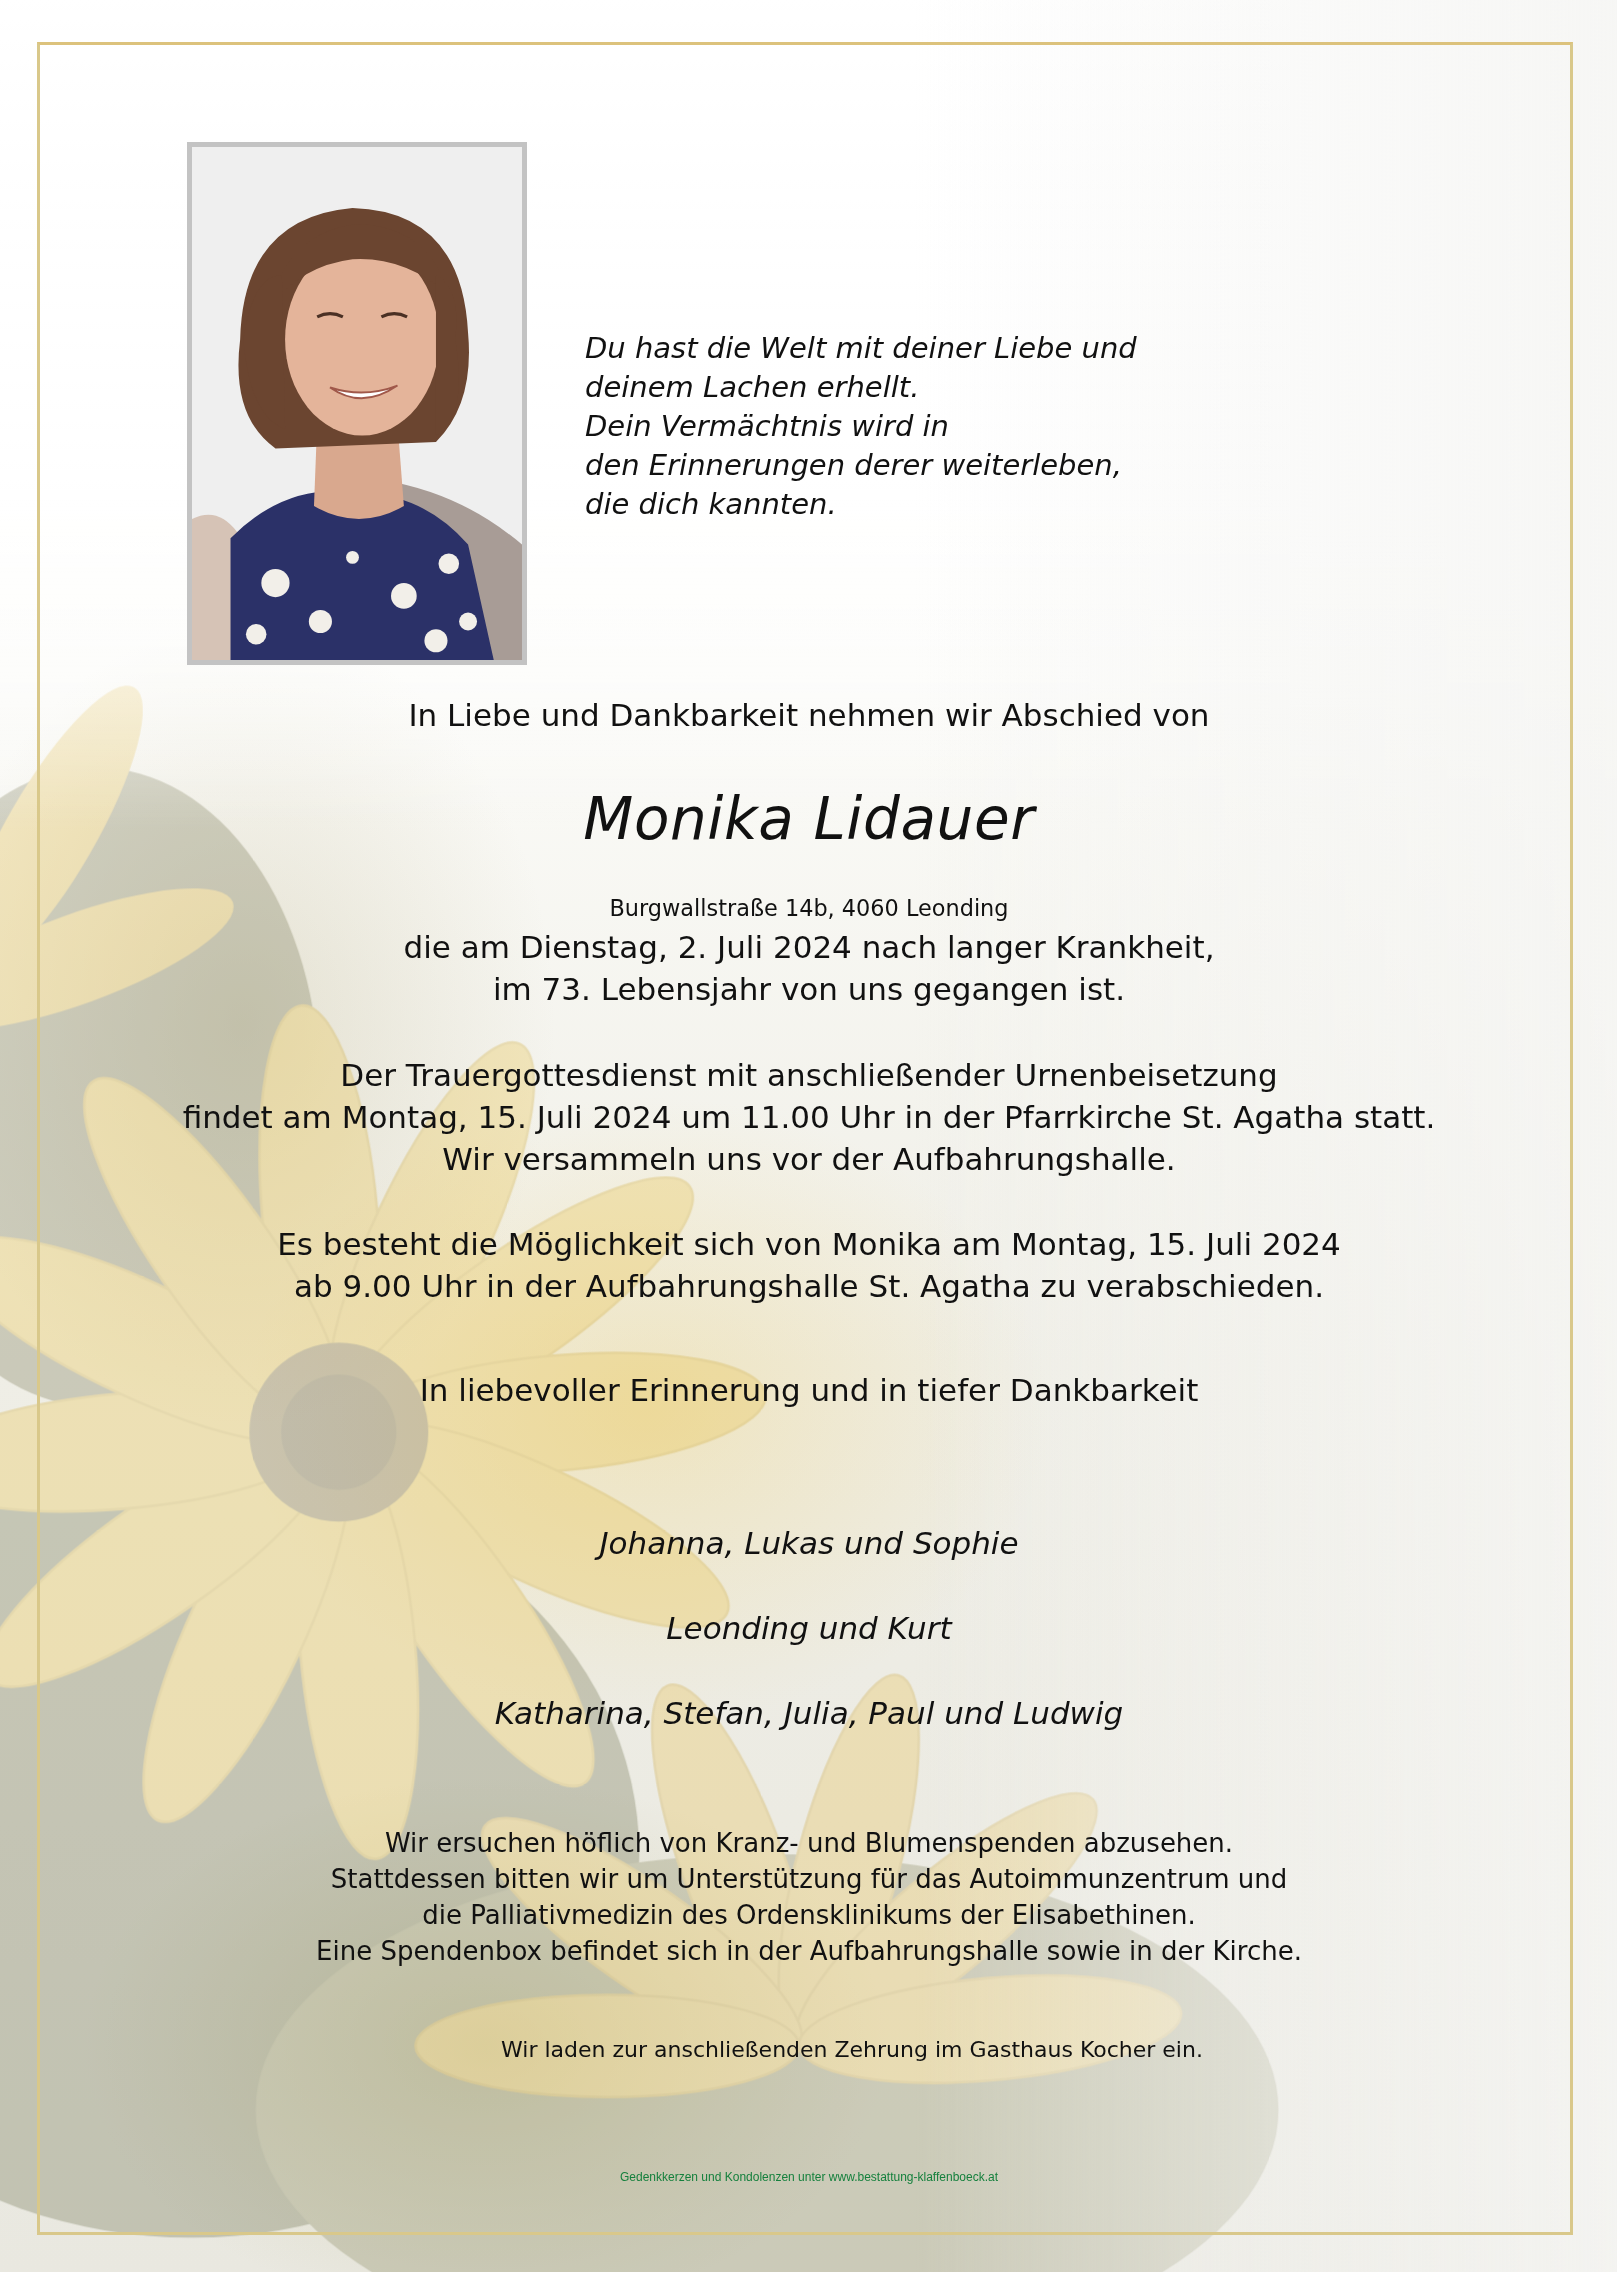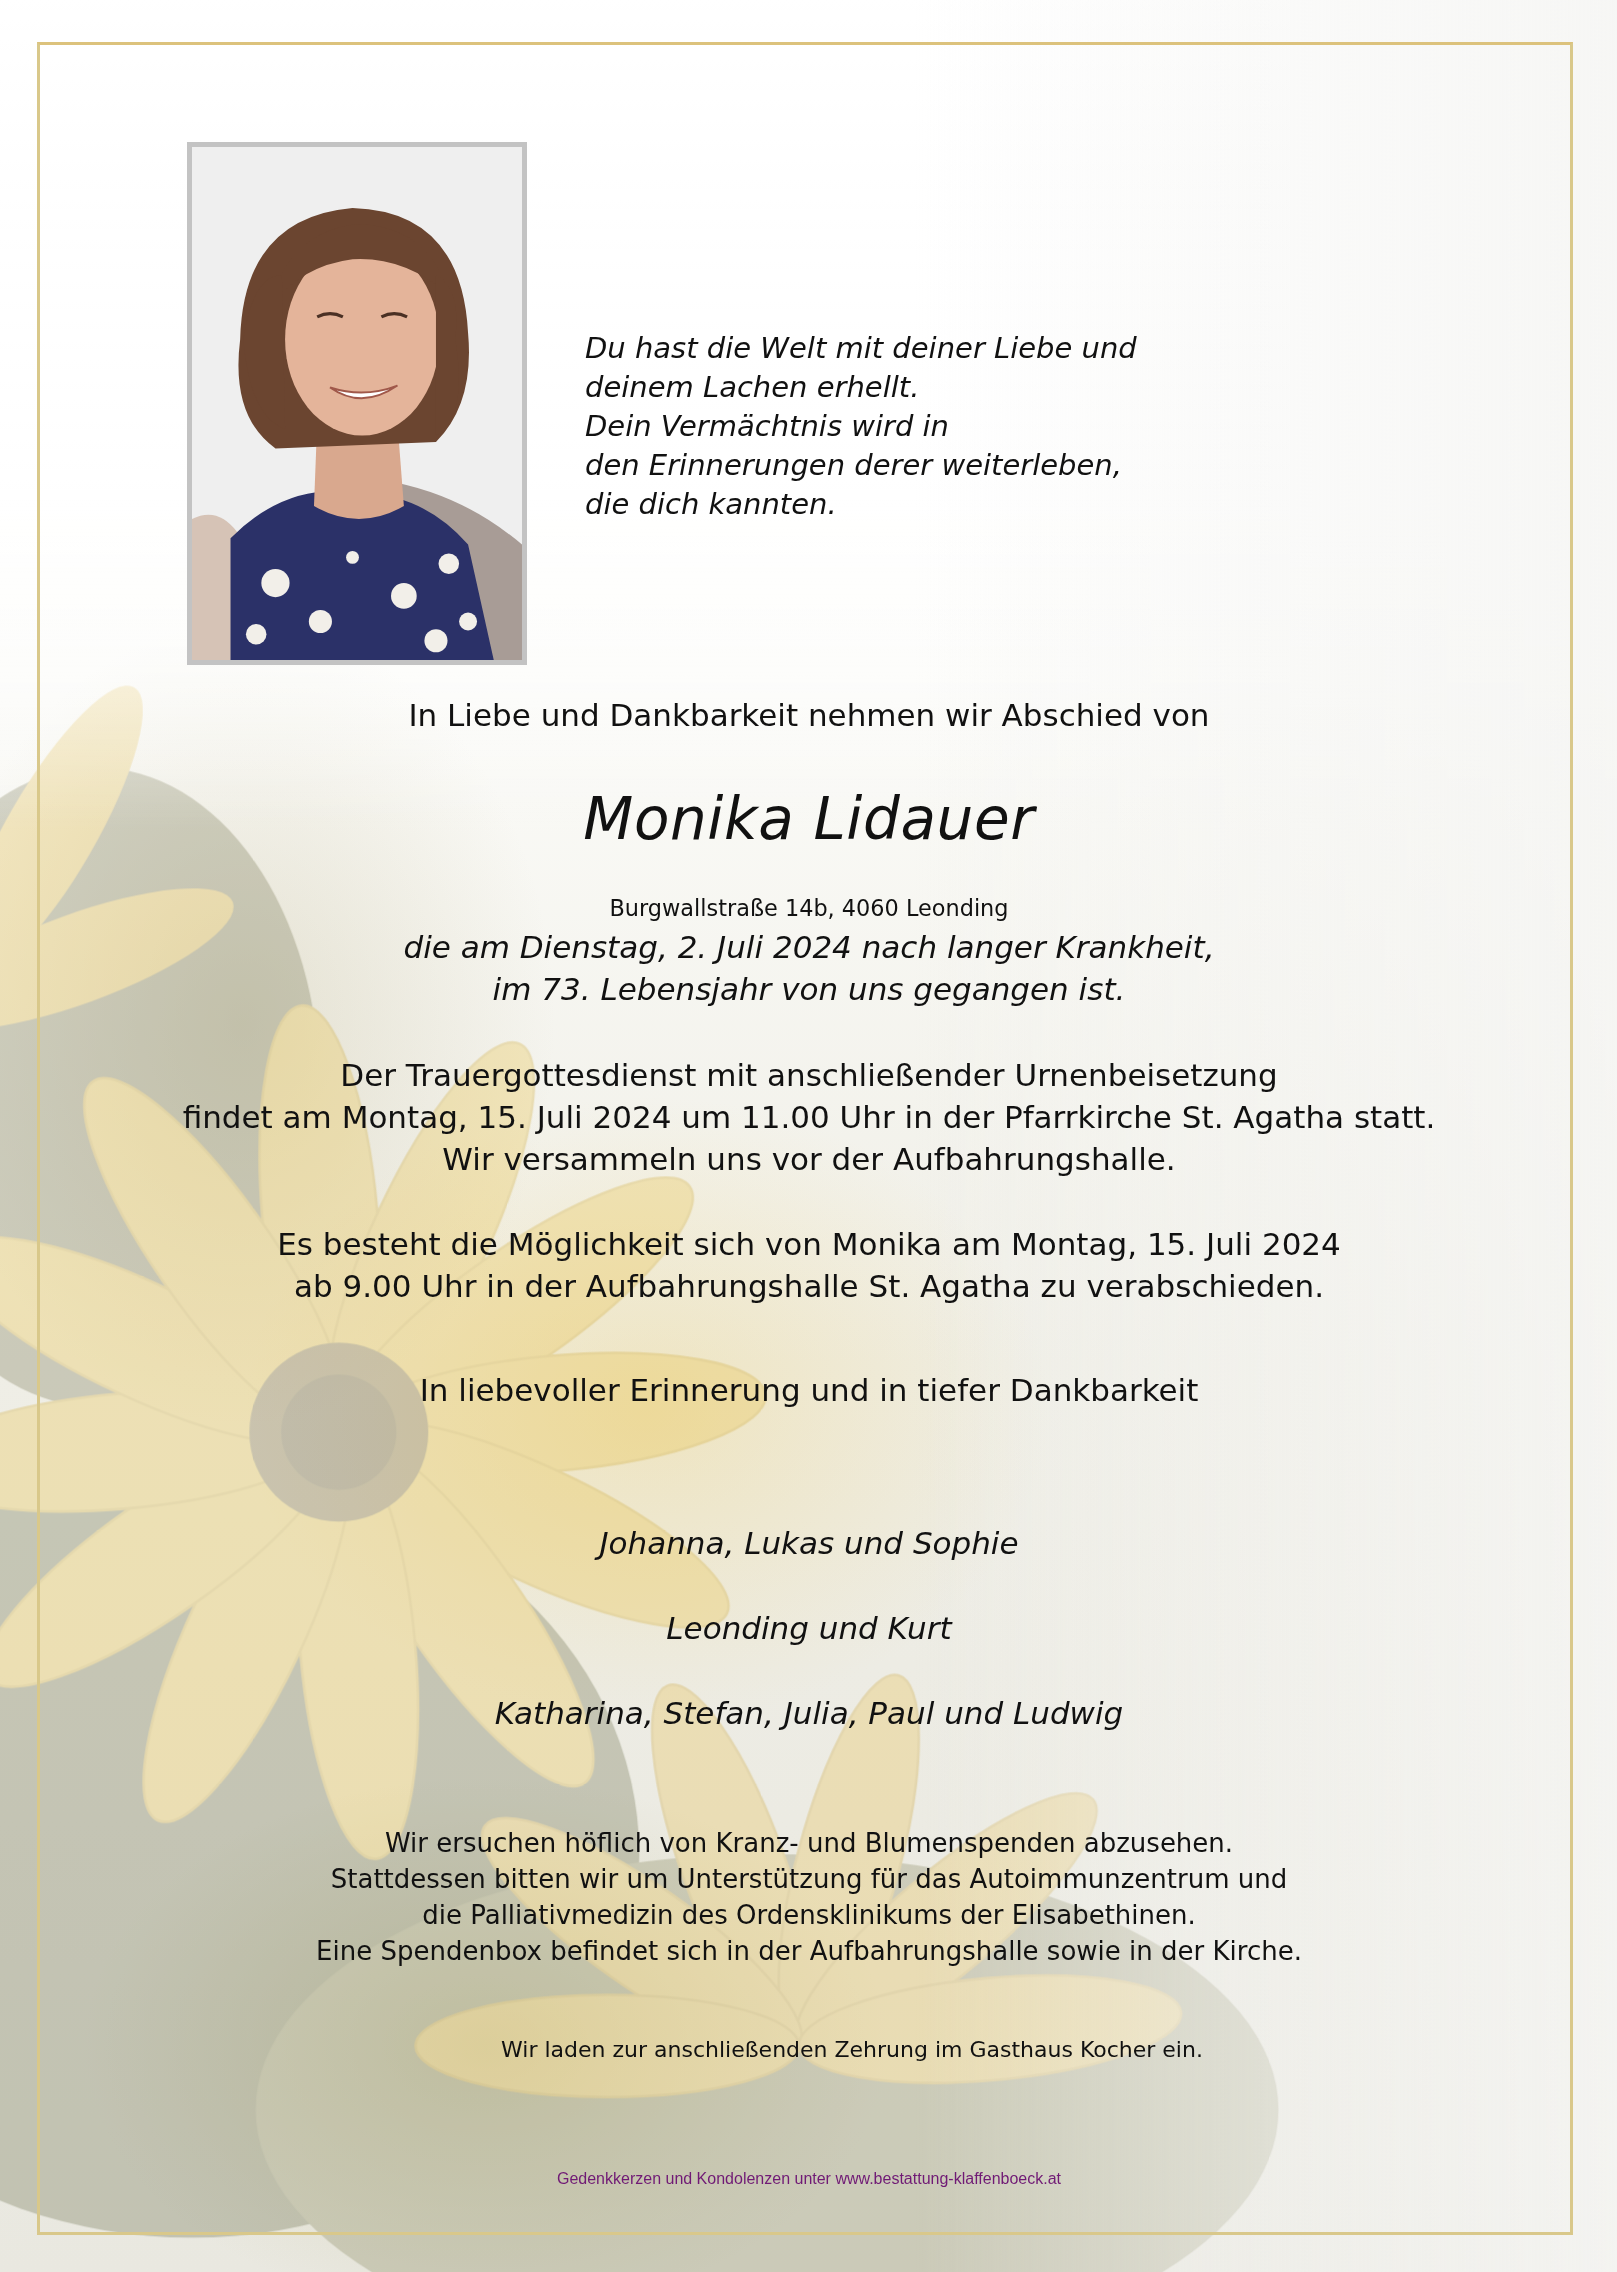--- a/index.html
+++ b/index.html
@@ -52,35 +52,35 @@
       left: 585px; top: 329px;
       font-style: italic; font-size: 29px; line-height: 39px;
     }
     .quote div { white-space: nowrap; }
 
     .intro { top: 697px; font-size: 31px; }
     .name  { top: 785px; font-size: 58px; font-style: italic; letter-spacing: 0.6px; }
     .addr  { top: 895px; font-size: 22.4px; }
 
     .para { font-size: 31px; line-height: 42px; }
-    .p1 { top: 926px; font-style: italic; }
+    .p1 { top: 926px; }
     .p2 { top: 1054px; }
     .p3 { top: 1223px; }
 
     .thanks { top: 1372px; font-size: 31px; }
     .fam    { font-size: 31px; font-style: italic; }
     .f1 { top: 1525px; }
     .f2 { top: 1610px; }
     .f3 { top: 1695px; }
 
     .req { top: 1825px; font-size: 26px; line-height: 36px; }
     .inv { top: 2037px; font-size: 22px; padding-left: 43px; }
 
     .footer {
-      top: 2170px; font-size: 16px; color: #701a75;
+      top: 2170px; font-size: 12px; color: #15803d;
       font-family: "Liberation Sans", sans-serif; font-weight: normal;
     }
   </style>
 </head>
 <body>
 
 <div class="bg">
   <svg width="1618" height="2273" viewBox="0 0 2531 3555">
     <g opacity="0.32">
 

